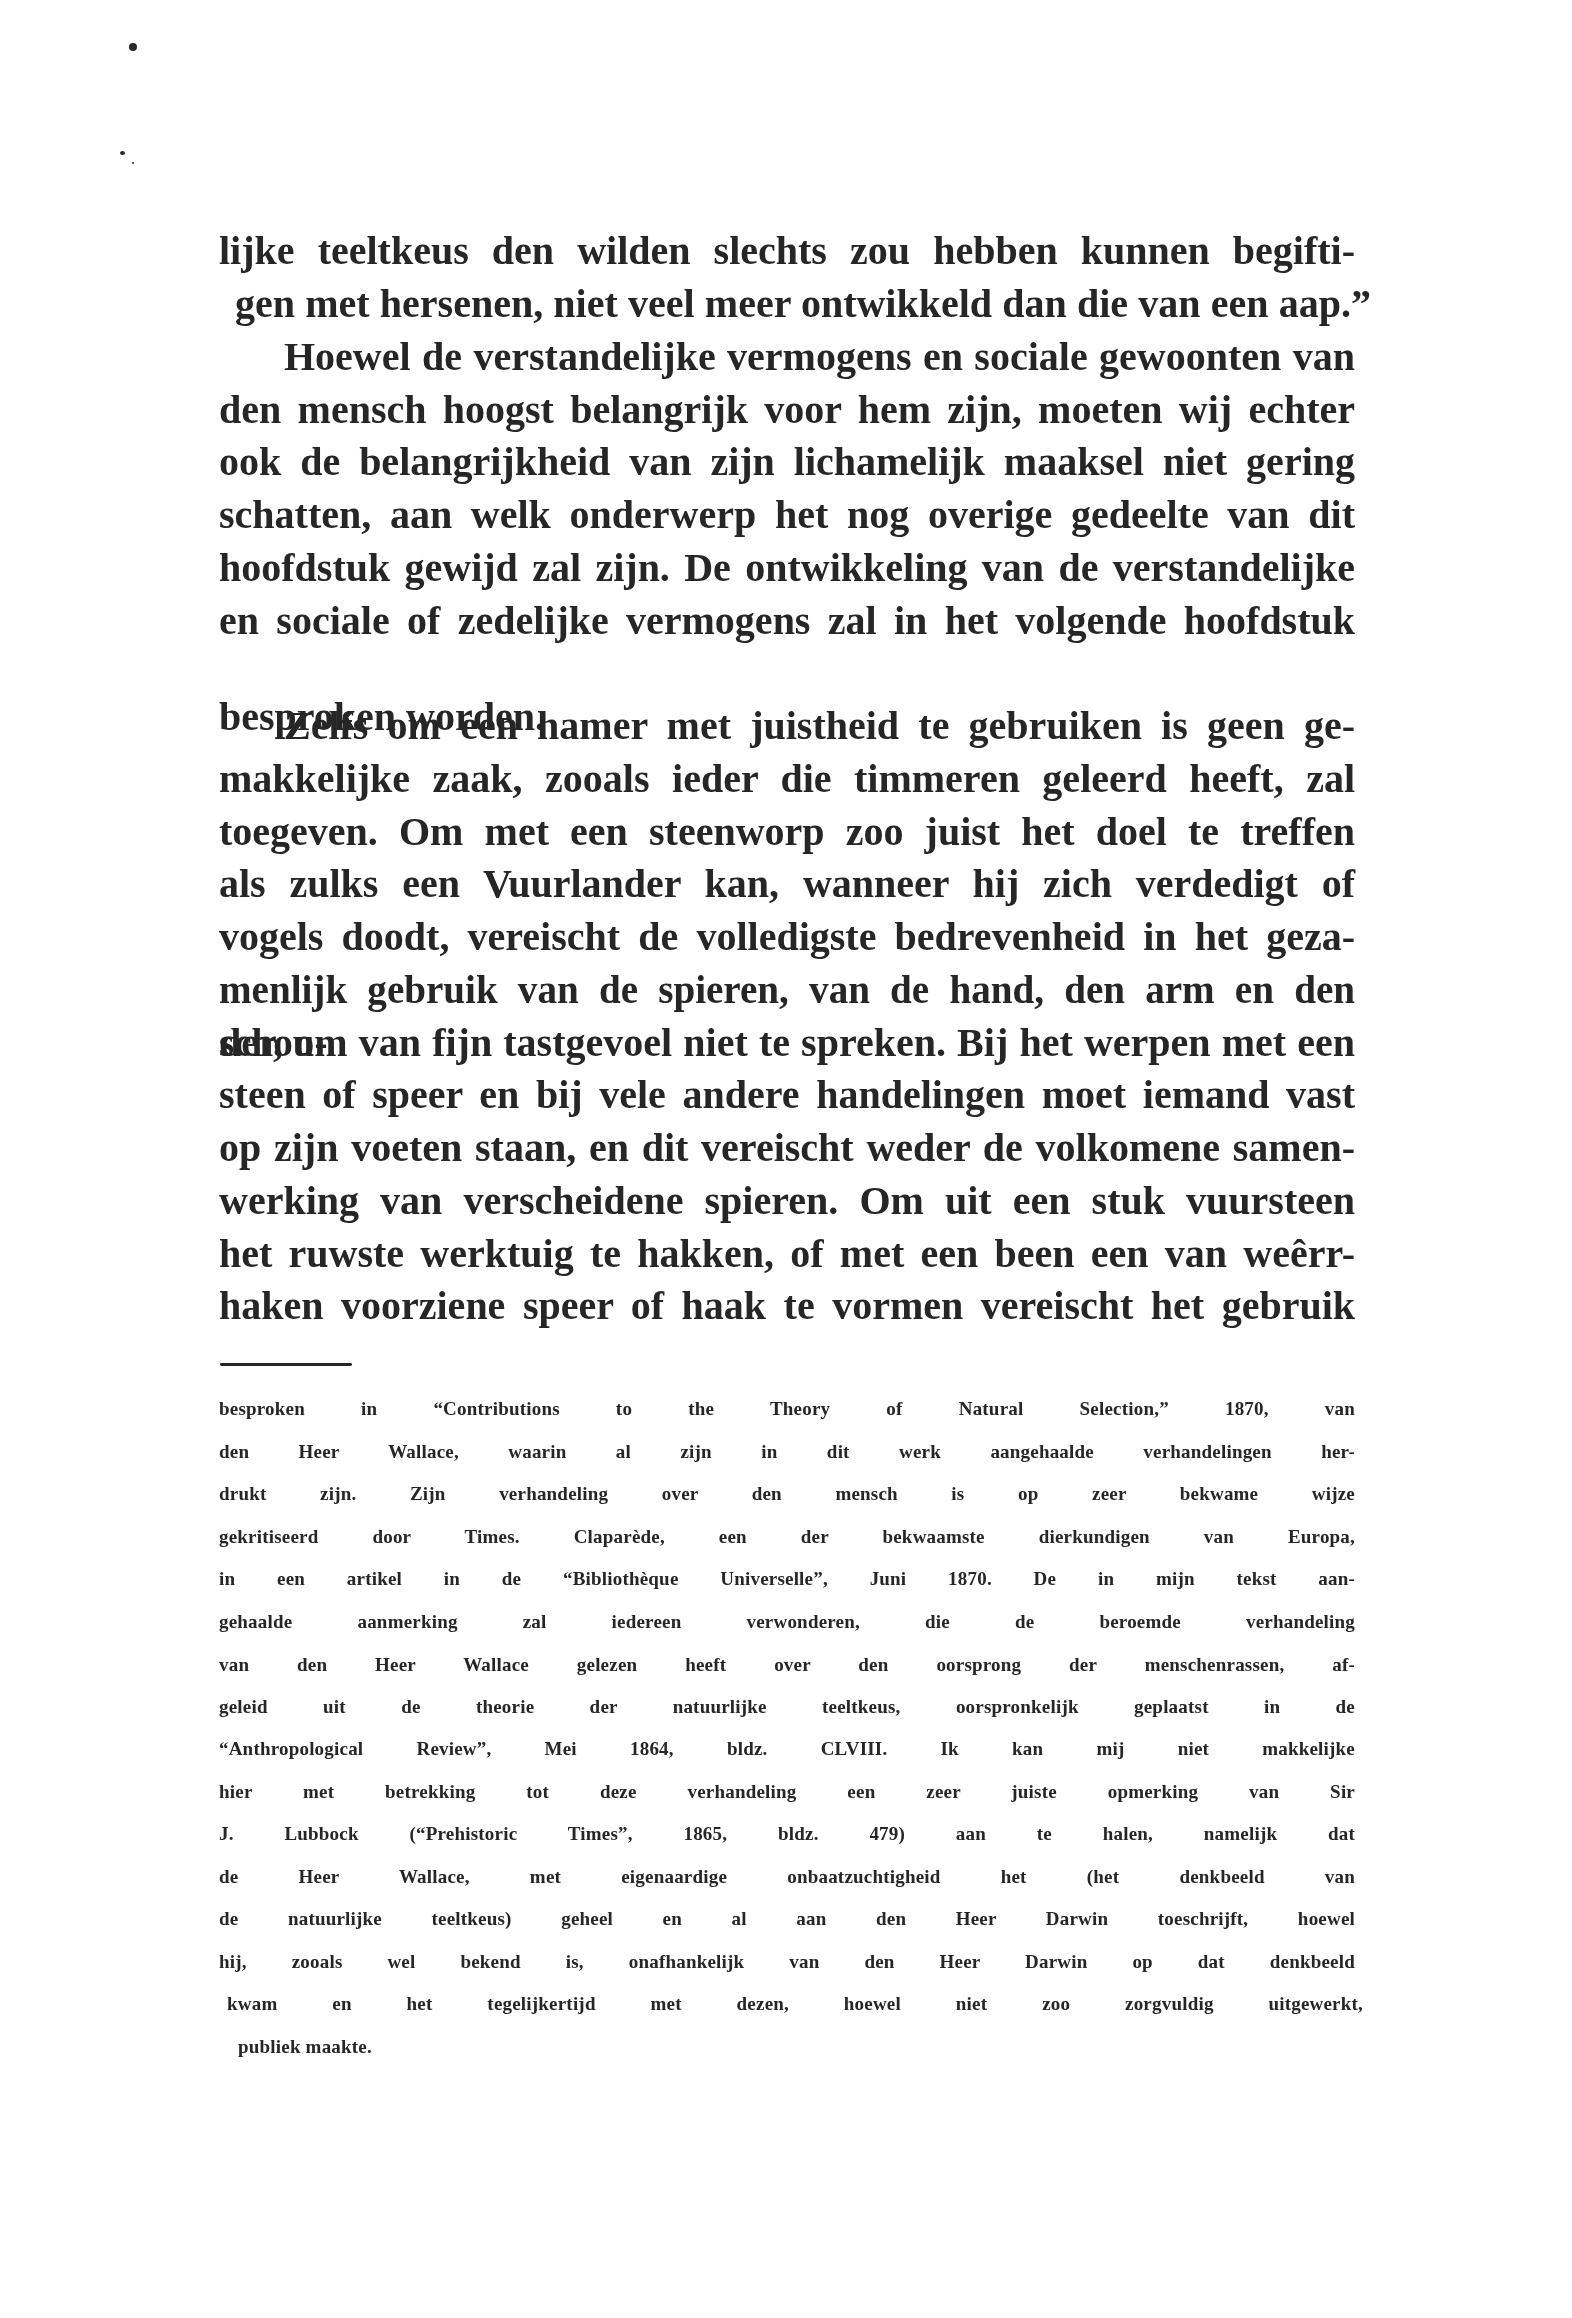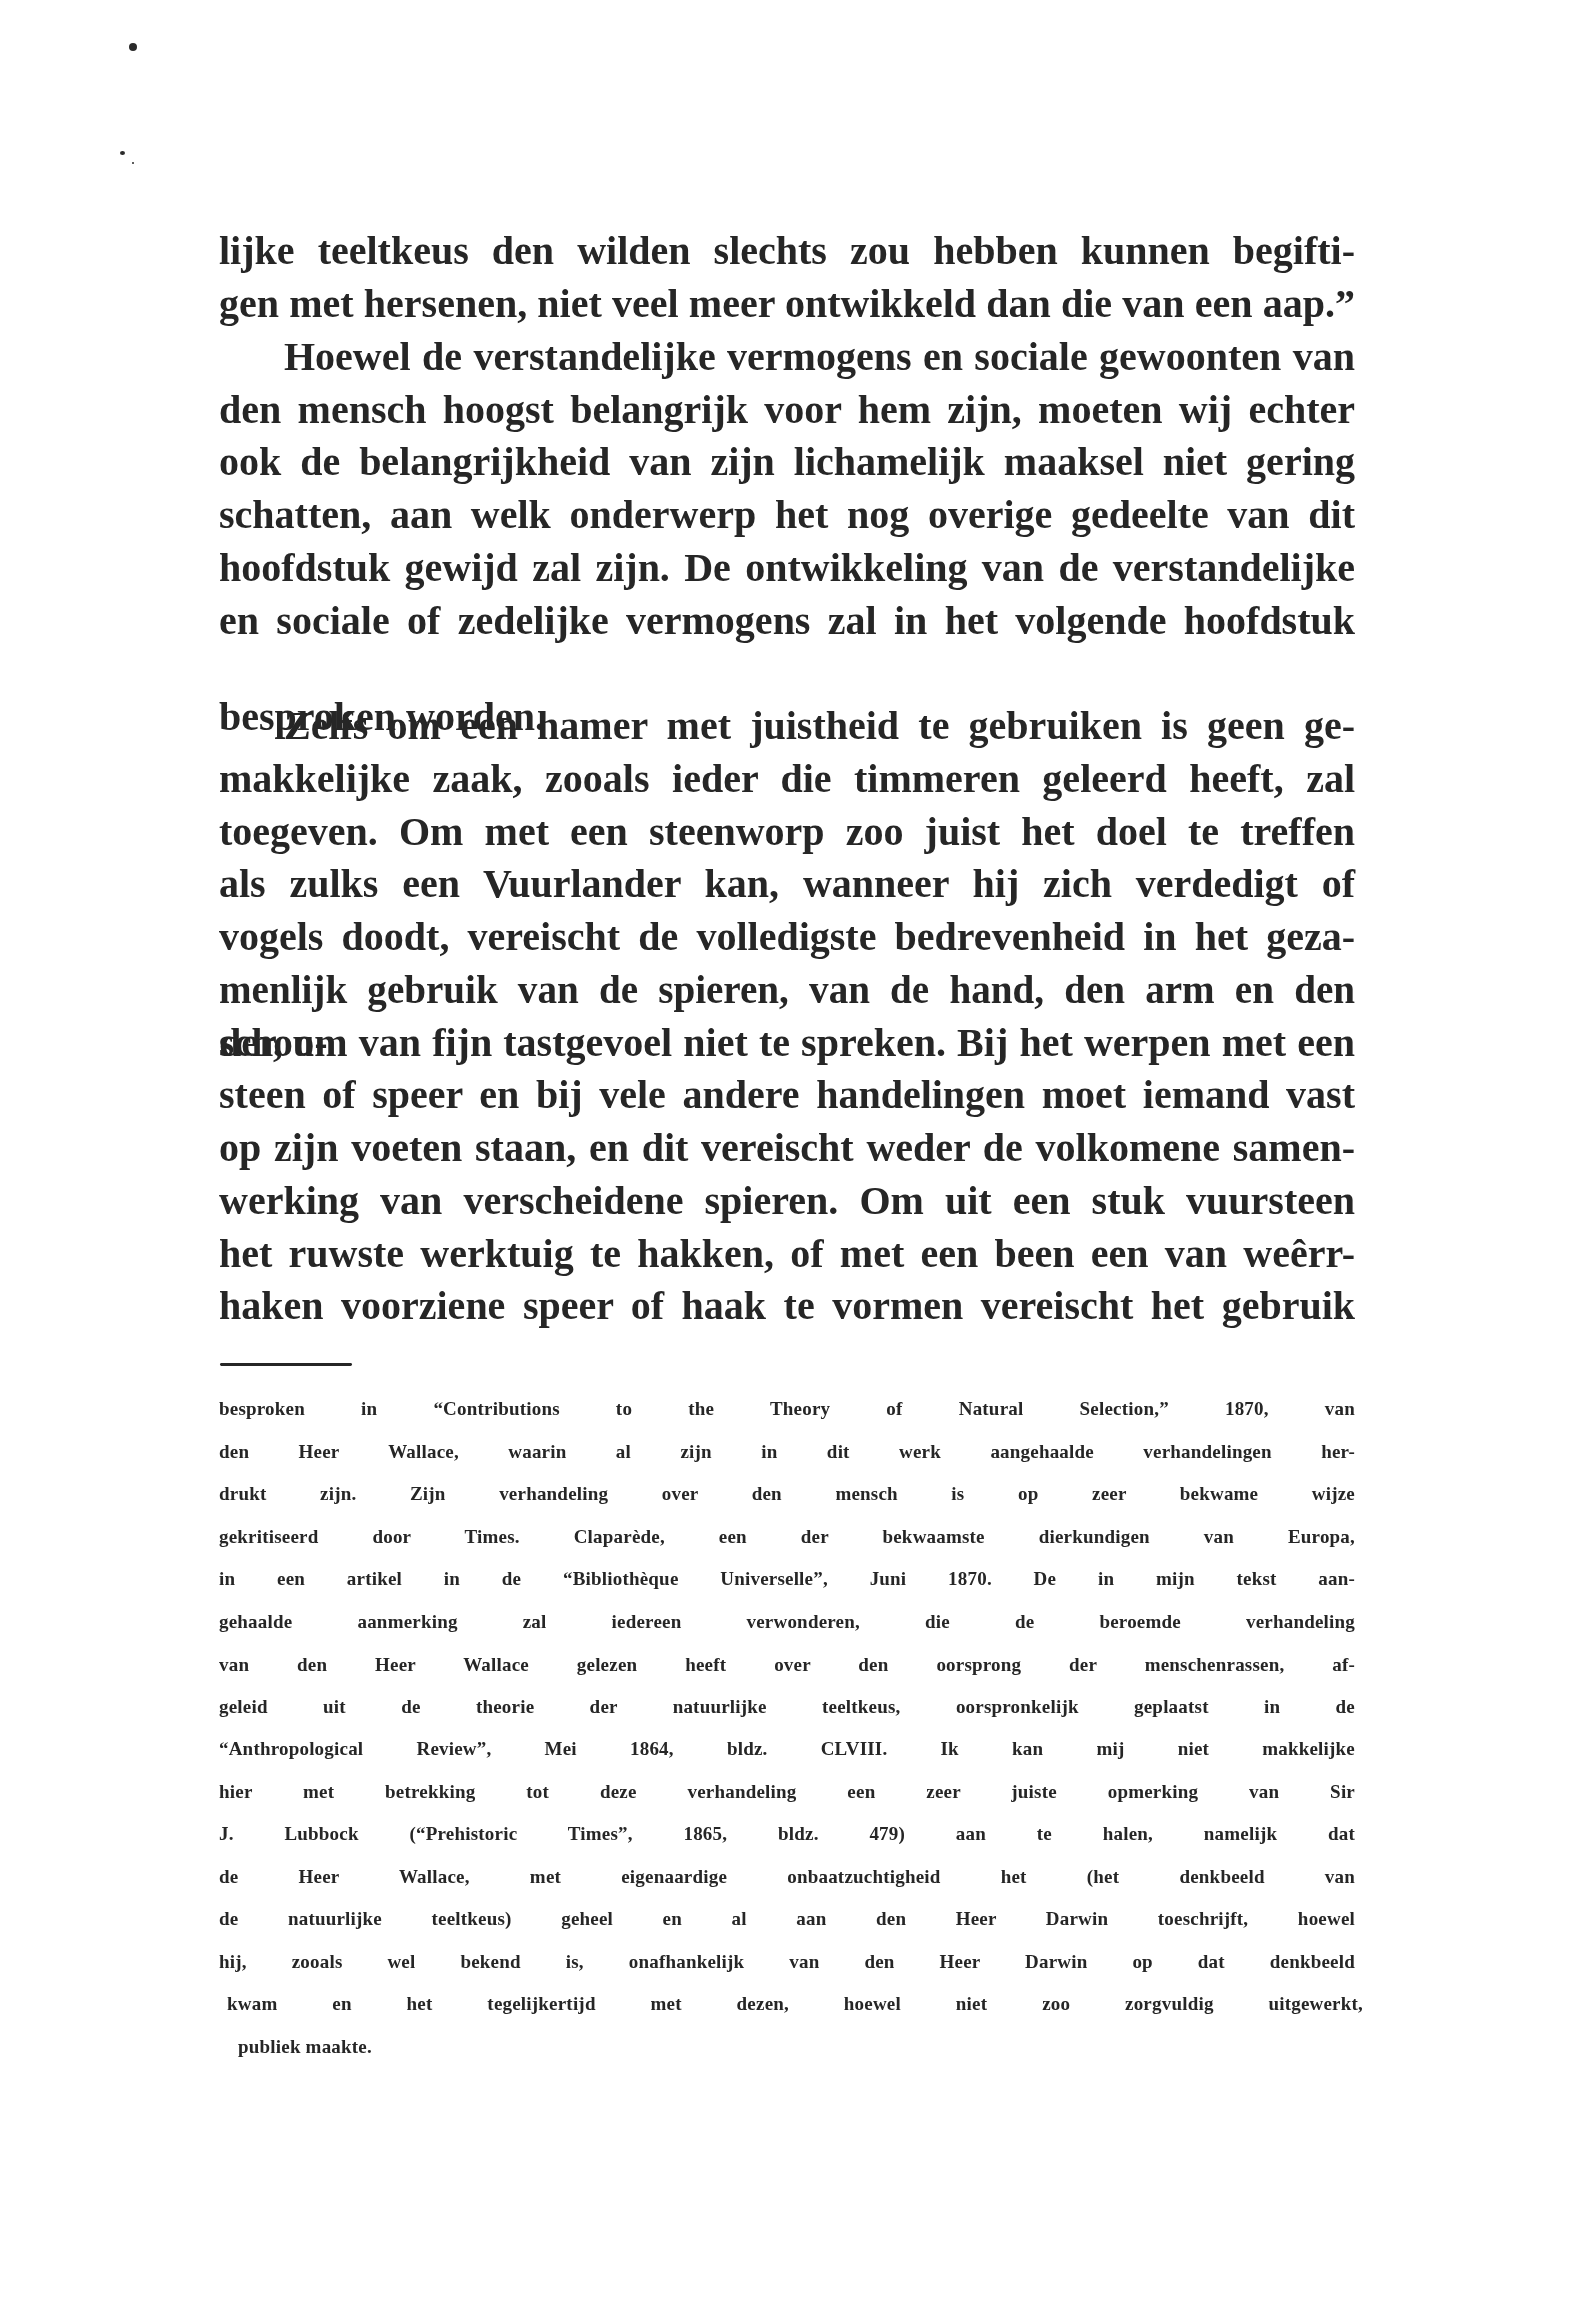--- a/index.html
+++ b/index.html
@@ -97,21 +97,21 @@
   <div class="speck" style="left:129px;top:43px;width:8px;height:8px;"></div>
   <div class="speck" style="left:120px;top:151px;width:5.1px;height:4.2px;"></div>
   <div class="speck" style="left:132px;top:162px;width:1.9px;height:1.9px;"></div>
 
 
   <div class="body-text">
     <div class="line body-line" style="top:224px">
         <span class="txt" style="display: block; width: 100%;">lijke teeltkeus den wilden slechts zou hebben kunnen begifti-</span>
       </div>
     <div class="line body-line" style="top:277px">
-        <span class="txt" style="display: block; width: 100%;">gen met hersenen, niet veel meer ontwikkeld dan die van een aap.”</span>
+        <span class="txt" style="display: block; width: 100%; margin-left: 16px;">gen met hersenen, niet veel meer ontwikkeld dan die van een aap.”</span>
       </div>
     <div class="line body-line indent" style="top:330px">
         <span class="txt" style="display: block; width: 100%;">Hoewel de verstandelijke vermogens en sociale gewoonten van</span>
       </div>
     <div class="line body-line" style="top:383px">
         <span class="txt" style="display: block; width: 100%;">den mensch hoogst belangrijk voor hem zijn, moeten wij echter</span>
       </div>
     <div class="line body-line" style="top:435px">
         <span class="txt" style="display: block; width: 100%;">ook de belangrijkheid van zijn lichamelijk maaksel niet gering</span>
       </div>

